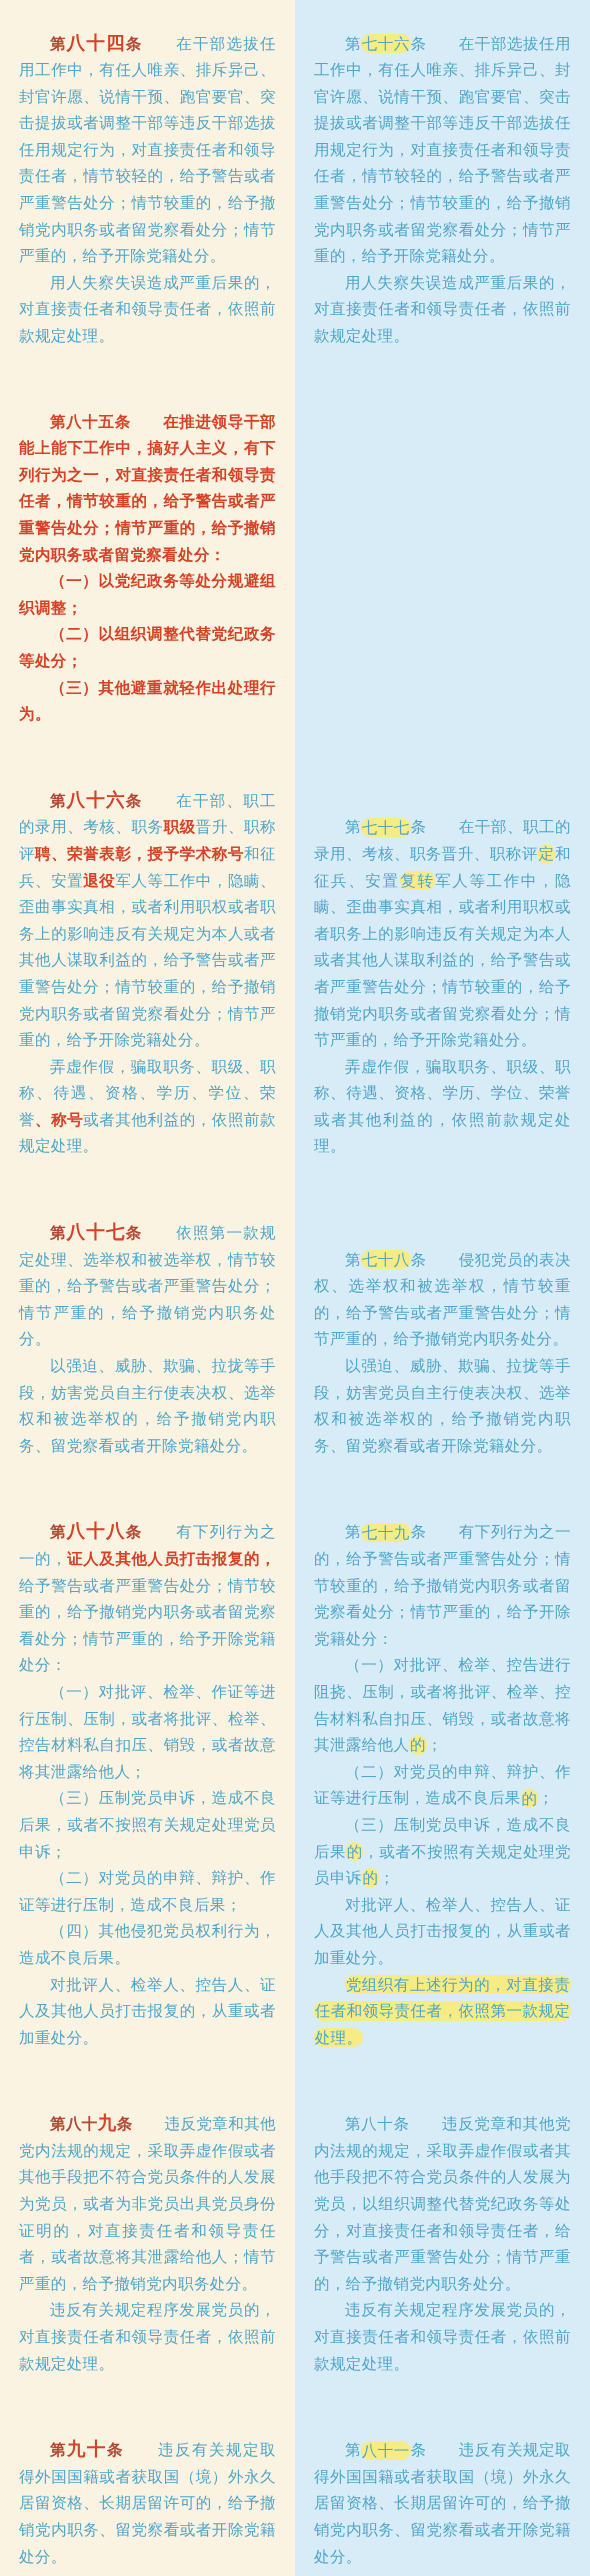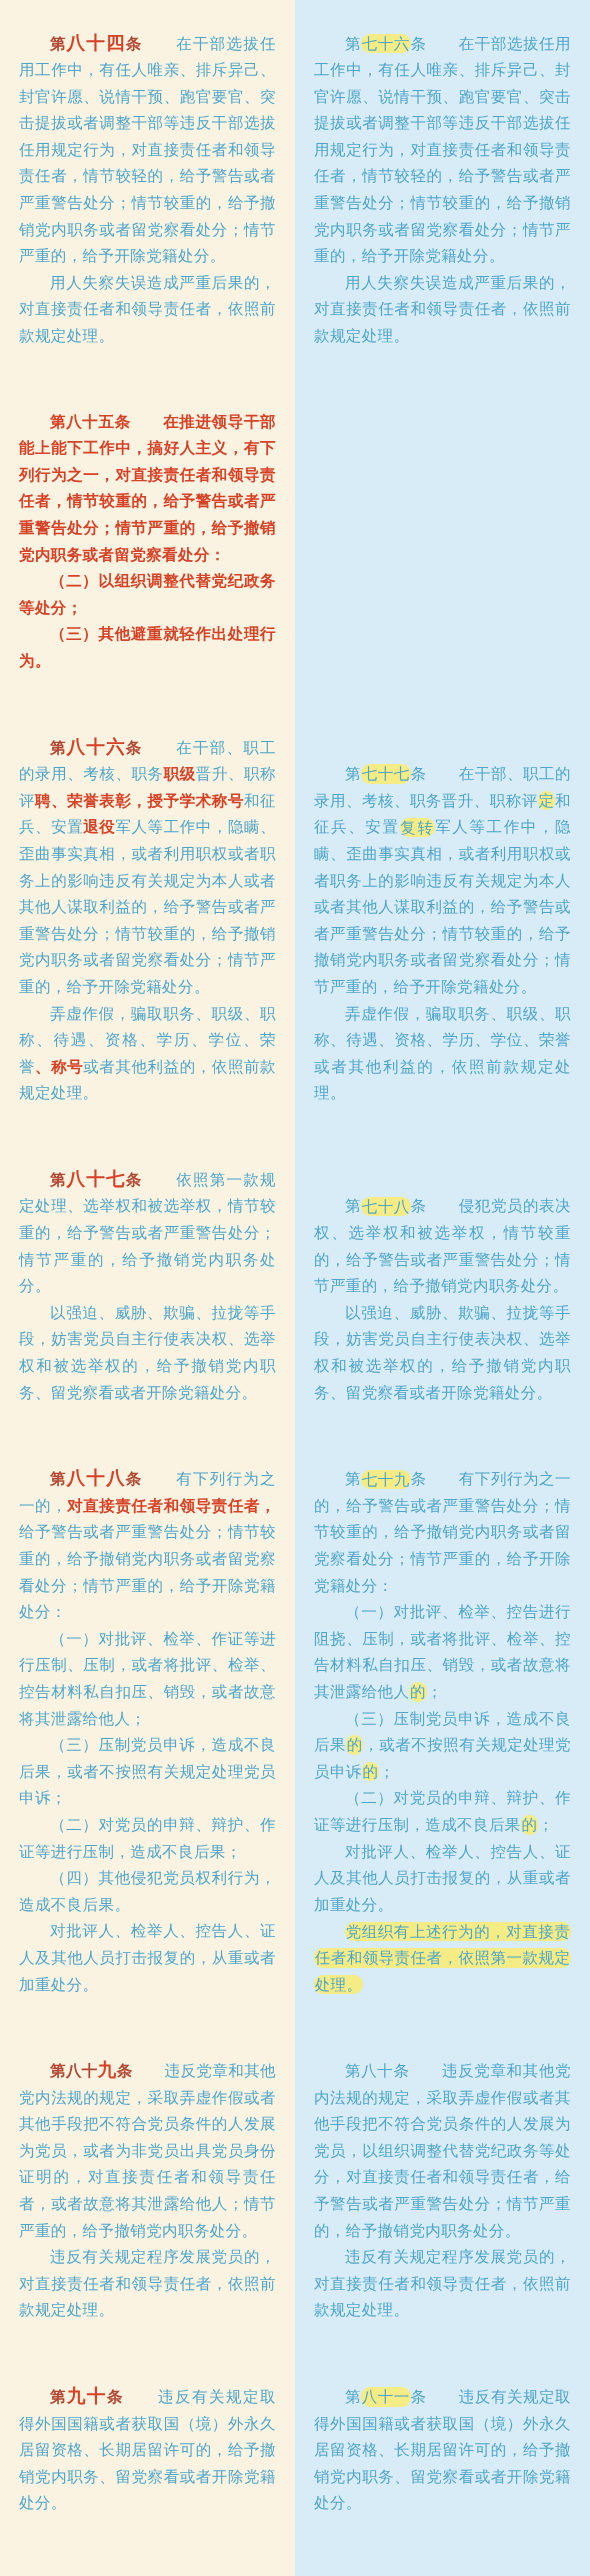--- a/index.html
+++ b/index.html
@@ -68,20 +68,21 @@
           <p><span class="seg-n">用人失察失误造成严重后果的，对直接责任者和领导责任者，依照前款规定处理。</span></p>
         </div>
         <div class="cell right">
           <p><span class="seg-n">第</span><span class="seg-h">七十六</span><span class="seg-n">条　　在干部选拔任用工作中，有任人唯亲、排斥异己、封官许愿、说情干预、跑官要官、突击提拔或者调整干部等违反干部选拔任用规定行为，对直接责任者和领导责任者，情节较轻的，给予警告或者严重警告处分；情节较重的，给予撤销党内职务或者留党察看处分；情节严重的，给予开除党籍处分。</span></p>
           <p><span class="seg-n">用人失察失误造成严重后果的，对直接责任者和领导责任者，依照前款规定处理。</span></p>
         </div>
       </div>
       <div class="row">
         <div class="cell left">
           <p><span class="seg-r">第八十五条　　在推进领导干部能上能下工作中，搞好人主义，有下列行为之一，对直接责任者和领导责任者，情节较重的，给予警告或者严重警告处分；情节严重的，给予撤销党内职务或者留党察看处分：</span></p>
+          <p><span class="seg-r">（一）以党纪政务等处分规避组织调整；</span></p>
           <p><span class="seg-r">（二）以组织调整代替党纪政务等处分；</span></p>
           <p><span class="seg-r">（三）其他避重就轻作出处理行为。</span></p>
         </div>
         <div class="cell right"></div>
       </div>
       <div class="row">
         <div class="cell left">
           <p><span class="seg-hd">第</span><span class="seg-hn">八十六</span><span class="seg-hd">条</span><span class="seg-n">　　在干部、职工的录用、考核、职务</span><span class="seg-r">职级</span><span class="seg-n">晋升、职称评</span><span class="seg-r">聘、荣誉表彰，授予学术称号</span><span class="seg-n">和征兵、安置</span><span class="seg-r">退役</span><span class="seg-n">军人等工作中，隐瞒、歪曲事实真相，或者利用职权或者职务上的影响违反有关规定为本人或者其他人谋取利益的，给予警告或者严重警告处分；情节较重的，给予撤销党内职务或者留党察看处分；情节严重的，给予开除党籍处分。</span></p>
           <p><span class="seg-n">弄虚作假，骗取职务、职级、职称、待遇、资格、学历、学位、荣誉</span><span class="seg-r">、称号</span><span class="seg-n">或者其他利益的，依照前款规定处理。</span></p>
         </div>
@@ -95,32 +96,32 @@
           <p><span class="seg-hd">第</span><span class="seg-hn">八十七</span><span class="seg-hd">条</span><span class="seg-n">　　依照第一款规定处理、选举权和被选举权，情节较重的，给予警告或者严重警告处分；情节严重的，给予撤销党内职务处分。</span></p>
           <p><span class="seg-n">以强迫、威胁、欺骗、拉拢等手段，妨害党员自主行使表决权、选举权和被选举权的，给予撤销党内职务、留党察看或者开除党籍处分。</span></p>
         </div>
         <div class="cell right">
           <p><span class="seg-n">第</span><span class="seg-h">七十八</span><span class="seg-n">条　　侵犯党员的表决权、选举权和被选举权，情节较重的，给予警告或者严重警告处分；情节严重的，给予撤销党内职务处分。</span></p>
           <p><span class="seg-n">以强迫、威胁、欺骗、拉拢等手段，妨害党员自主行使表决权、选举权和被选举权的，给予撤销党内职务、留党察看或者开除党籍处分。</span></p>
         </div>
       </div>
       <div class="row">
         <div class="cell left">
-          <p><span class="seg-hd">第</span><span class="seg-hn">八十八</span><span class="seg-hd">条</span><span class="seg-n">　　有下列行为之一的，</span><span class="seg-r">对直接责任者和领导责任者，</span><span class="seg-n">给予警告或者严重警告处分；情节较重的，给予撤销党内职务或者留党察看处分；情节严重的，给予开除党籍处分：</span></p>
+          <p><span class="seg-hd">第</span><span class="seg-hn">八十八</span><span class="seg-hd">条</span><span class="seg-n">　　有下列行为之一的，</span><span class="seg-r">证人及其他人员打击报复的，</span><span class="seg-n">给予警告或者严重警告处分；情节较重的，给予撤销党内职务或者留党察看处分；情节严重的，给予开除党籍处分：</span></p>
           <p><span class="seg-n">（一）对批评、检举、作证等进行压制、压制，或者将批评、检举、控告材料私自扣压、销毁，或者故意将其泄露给他人；</span></p>
           <p><span class="seg-n">（三）压制党员申诉，造成不良后果，或者不按照有关规定处理党员申诉；</span></p>
           <p><span class="seg-n">（二）对党员的申辩、辩护、作证等进行压制，造成不良后果；</span></p>
           <p><span class="seg-n">（四）其他侵犯党员权利行为，造成不良后果。</span></p>
           <p><span class="seg-n">对批评人、检举人、控告人、证人及其他人员打击报复的，从重或者加重处分。</span></p>
         </div>
         <div class="cell right">
           <p><span class="seg-n">第</span><span class="seg-h">七十九</span><span class="seg-n">条　　有下列行为之一的，给予警告或者严重警告处分；情节较重的，给予撤销党内职务或者留党察看处分；情节严重的，给予开除党籍处分：</span></p>
           <p><span class="seg-n">（一）对批评、检举、控告进行阻挠、压制，或者将批评、检举、控告材料私自扣压、销毁，或者故意将其泄露给他人</span><span class="seg-h">的</span><span class="seg-n">；</span></p>
+          <p><span class="seg-n">（二）对党员的申辩、辩护、作证等进行压制，造成不良后果</span><span class="seg-h">的</span><span class="seg-n">；</span></p>
           <p><span class="seg-n">（三）压制党员申诉，造成不良后果</span><span class="seg-h">的</span><span class="seg-n">，或者不按照有关规定处理党员申诉</span><span class="seg-h">的</span><span class="seg-n">；</span></p>
-          <p><span class="seg-n">（二）对党员的申辩、辩护、作证等进行压制，造成不良后果</span><span class="seg-h">的</span><span class="seg-n">；</span></p>
           <p><span class="seg-n">对批评人、检举人、控告人、证人及其他人员打击报复的，从重或者加重处分。</span></p>
           <p><span class="seg-h">党组织有上述行为的，对直接责任者和领导责任者，依照第一款规定处理。</span></p>
         </div>
       </div>
       <div class="row">
         <div class="cell left">
           <p><span class="seg-hd">第八十</span><span class="seg-hn">九</span><span class="seg-hd">条</span><span class="seg-n">　　违反党章和其他党内法规的规定，采取弄虚作假或者其他手段把不符合党员条件的人发展为党员，或者为非党员出具党员身份证明的，对直接责任者和领导责任者，或者故意将其泄露给他人；情节严重的，给予撤销党内职务处分。</span></p>
           <p><span class="seg-n">违反有关规定程序发展党员的，对直接责任者和领导责任者，依照前款规定处理。</span></p>
         </div>
         <div class="cell right">

